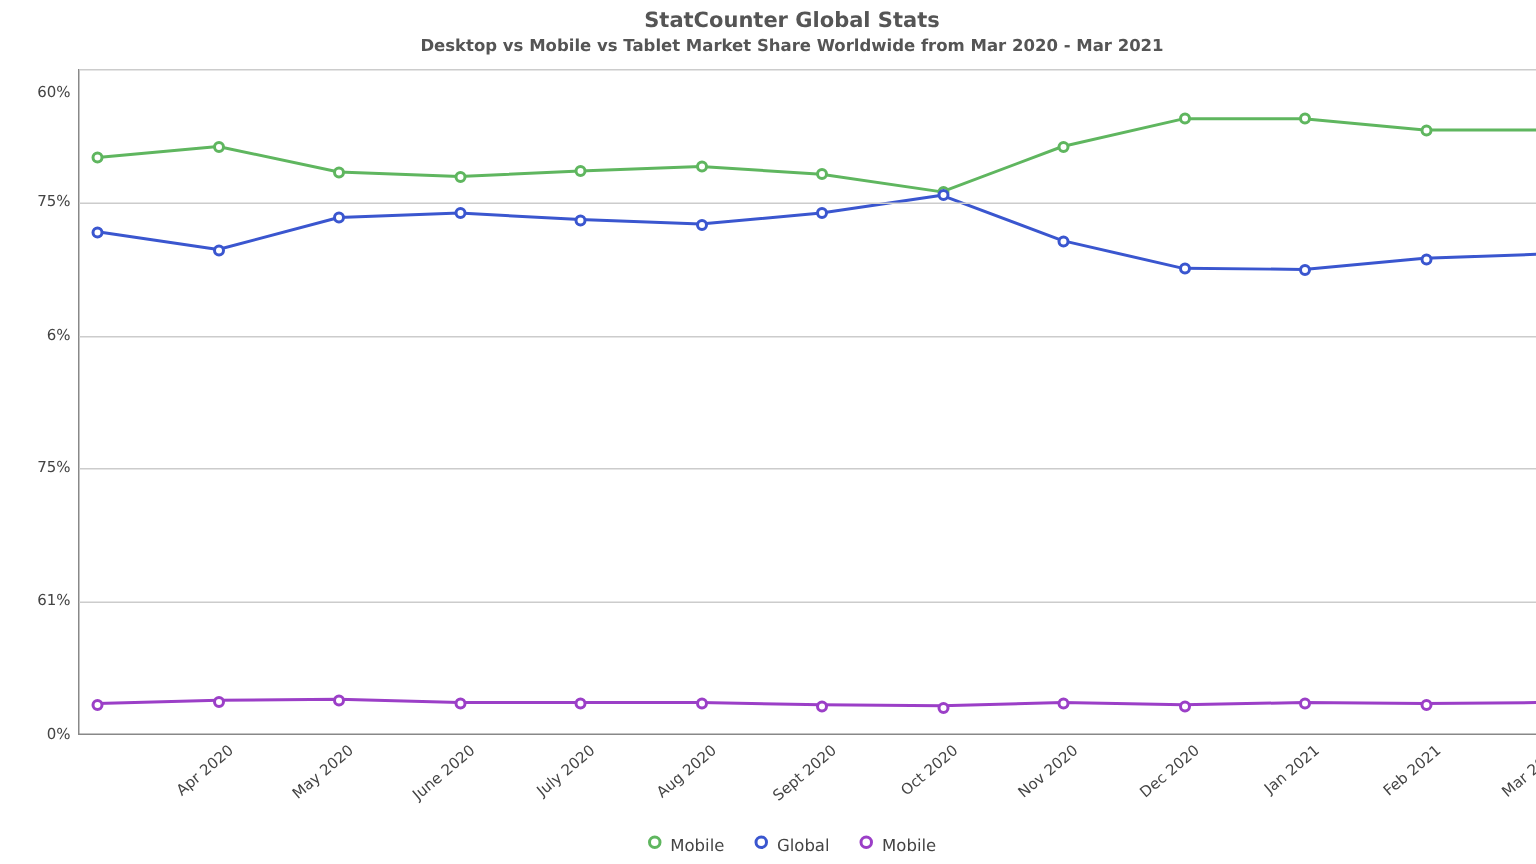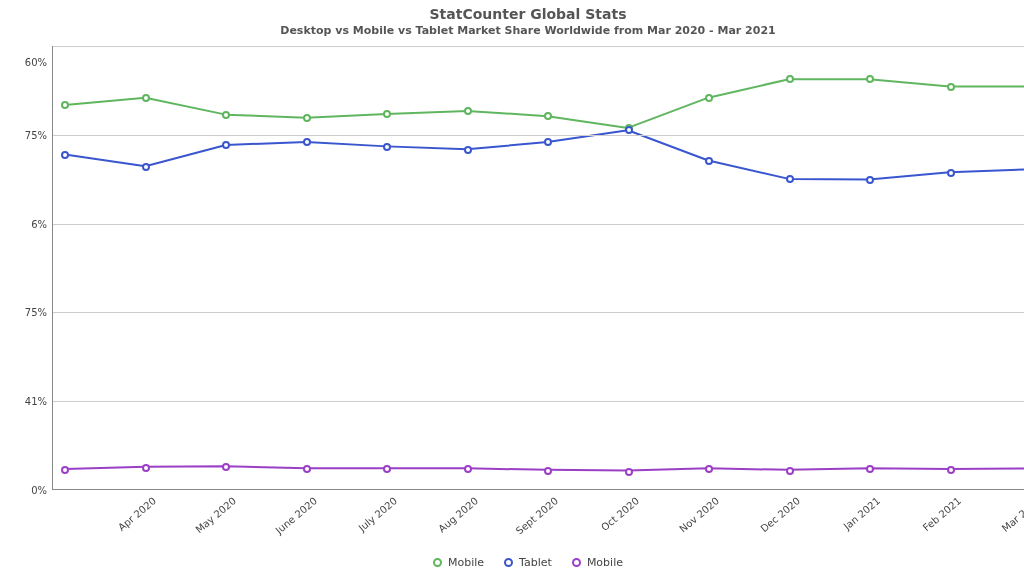--- a/index.html
+++ b/index.html
@@ -90,21 +90,20 @@
   .legend {
     position: absolute;
     left: 0; right: 0;
     bottom: 6px;
     text-align: center;
     font-size: 11px;
     color: #444;
   }
   .legend .item {
     display: inline-flex;
-    align-items: center;
     margin: 0 10px;
   }
   .legend .swatch {
     width: 9px;
     height: 9px;
     border-radius: 50%;
     background: #fff;
     box-sizing: border-box;
     margin-right: 6px;
   }
@@ -117,21 +116,21 @@
   <div class="subtitle">Desktop vs Mobile vs Tablet Market Share Worldwide from Mar 2020 - Mar 2021</div>
 
   <div class="plot" id="plot">
     <svg class="series-svg" id="series-svg" viewBox="0 0 978 444" preserveAspectRatio="none">
         <polyline points="12.0,59.2 92.5,51.8 173.0,68.8 253.5,71.8 334.0,68.1 414.5,65.1 495.0,70.3 575.5,82.1 656.0,51.8 736.5,33.3 817.0,33.3 897.5,40.7 978.0,40.7" fill="none" stroke="#5fb65f" stroke-width="2" stroke-linejoin="round"></polyline>
         <polyline points="12.0,108.8 92.5,120.6 173.0,99.2 253.5,96.2 334.0,100.6 414.5,103.6 495.0,96.2 575.5,84.4 656.0,114.7 736.5,133.2 817.0,133.9 897.5,126.5 978.0,123.6" fill="none" stroke="#3a56cf" stroke-width="2" stroke-linejoin="round"></polyline>
         <polyline points="12.0,424.0 92.5,421.8 173.0,421.1 253.5,423.3 334.0,423.3 414.5,423.3 495.0,424.8 575.5,425.5 656.0,423.3 736.5,424.8 817.0,423.3 897.5,424.0 978.0,423.3" fill="none" stroke="#9b3fc7" stroke-width="2" stroke-linejoin="round"></polyline>
       </svg>
   <div class="ytick" style="top: 444px;">0%</div>
       <div class="gridline" style="top: 355.2px;"></div>
-      <div class="ytick" style="top: 355.2px;">41%</div>
+      <div class="ytick" style="top: 355.2px;">61%</div>
       <div class="gridline" style="top: 266.4px;"></div>
       <div class="ytick" style="top: 266.4px;">75%</div>
       <div class="gridline" style="top: 177.6px;"></div>
       <div class="ytick" style="top: 177.6px;">6%</div>
       <div class="gridline" style="top: 88.8px;"></div>
       <div class="ytick" style="top: 88.8px;">75%</div>
       <div class="gridline" style="top: 0px;"></div>
       <div class="ytick" style="top: 16px;">60%</div>
       <div class="xtick" style="left: 92.5px;">Apr 2020</div>
       <div class="xtick" style="left: 173px;">May 2020</div>
@@ -184,18 +183,18 @@
       <div class="point" style="left: 817px; top: 423.28px; border: 2px solid rgb(155, 63, 199);"></div>
       <div class="point" style="left: 897.5px; top: 424.02px; border: 2px solid rgb(155, 63, 199);"></div>
       <div class="point" style="left: 978px; top: 423.28px; border: 2px solid rgb(155, 63, 199);"></div>
     </div>
 
   <div class="legend" id="legend"><span class="item">
         <span class="swatch" style="border: 2px solid rgb(95, 182, 95);"></span>
         <span>Mobile</span>
       </span><span class="item">
         <span class="swatch" style="border: 2px solid rgb(58, 86, 207);"></span>
-        <span>Tablet</span>
+        <span>Global</span>
       </span><span class="item">
         <span class="swatch" style="border: 2px solid rgb(155, 63, 199);"></span>
         <span>Mobile</span>
       </span></div>
 </div>
 
 </body></html>

